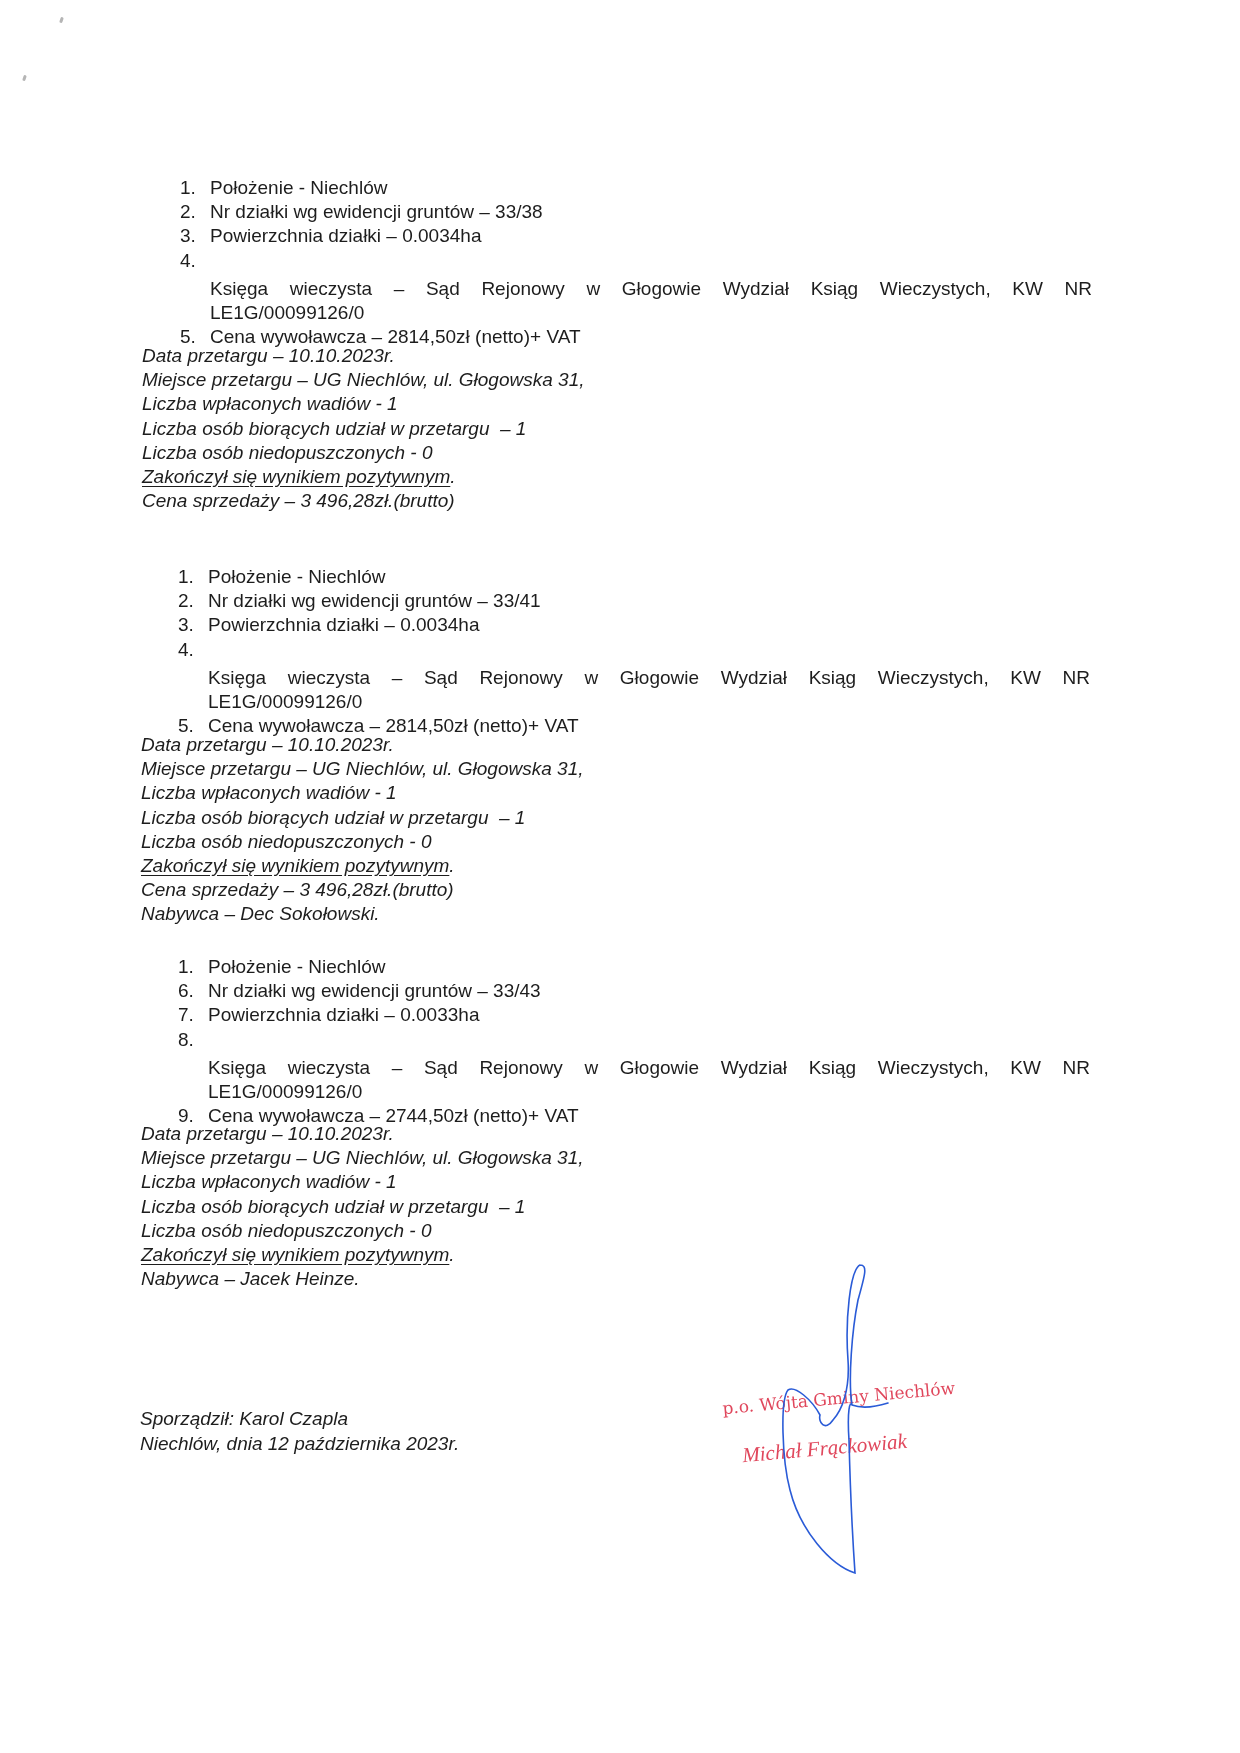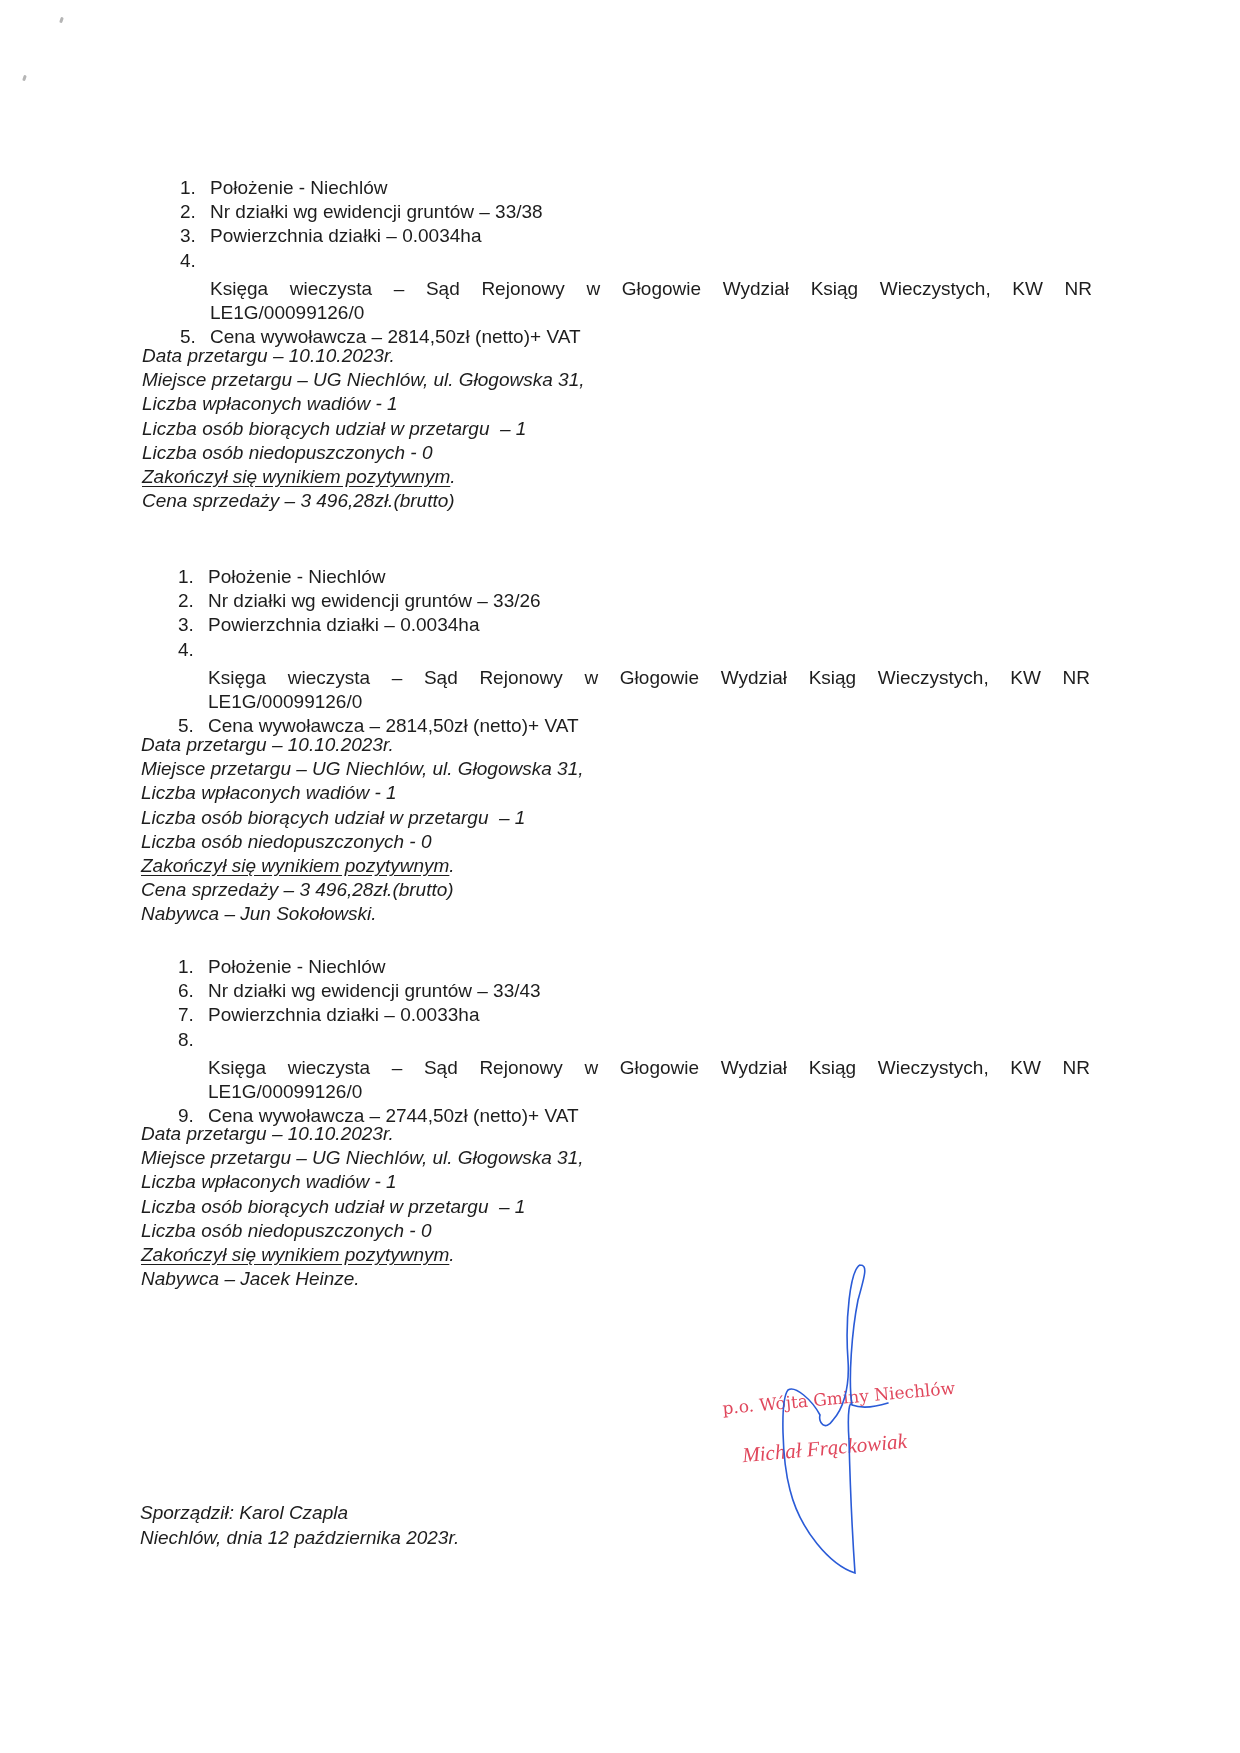--- a/index.html
+++ b/index.html
@@ -8,21 +8,21 @@
   .page { position: absolute; inset: 0; }
   .speck { position: absolute; width: 3px; height: 6px; background: #b5b5b5; border-radius: 2px; transform: rotate(20deg); }
   .block { position: absolute; font-size: 19px; line-height: 24.2px; }
   ol.items { list-style: none; margin: 0; padding: 0; }
   ol.items li { display: flex; }
   ol.items .num { width: 30px; flex: 0 0 30px; }
   ol.items .txt { flex: 1; text-align: justify; }
   ol.items .txt.just { text-align-last: justify; margin-top: 28px; }
   .result p { margin: 0; white-space: pre; font-style: italic; }
   .result .underline { text-decoration: underline; text-underline-offset: 3px; }
-  .footer { position: absolute; left: 140px; top: 1500px; font-size: 19px; line-height: 25px; font-style: italic; }
+  .footer { position: absolute; left: 140px; top: 1406px; font-size: 19px; line-height: 25px; font-style: italic; }
   .footer p { margin: 0; }
   .stamp { position: absolute; left: 700px; top: 1260px; width: 260px; height: 340px; }
   .stamp .line1 { position: absolute; left: 22px; top: 128px; font-family: "DejaVu Serif", serif; color: #e0475c; font-size: 17px; transform: rotate(-5deg); white-space: nowrap; }
   .stamp .line2 { position: absolute; left: 42px; top: 176px; font-family: "Liberation Serif", serif; font-style: italic; color: #e0475c; font-size: 21px; transform: rotate(-5deg); white-space: nowrap; }
   .stamp svg { position: absolute; left: 0; top: 0; }
 </style>
 </head>
 <body>
 
 <div class="page">
@@ -69,21 +69,21 @@
   </div>
 
   <div class="block" style="left:178px; top:565px; width:912px;">
     <ol class="items">
       <li>
           <span class="num">1.</span>
           <span class="txt">Położenie -  Niechlów</span>
         </li>
       <li>
           <span class="num">2.</span>
-          <span class="txt">Nr działki wg ewidencji gruntów – 33/26</span>
+          <span class="txt">Nr działki wg ewidencji gruntów – 33/41</span>
         </li>
       <li>
           <span class="num">3.</span>
           <span class="txt">Powierzchnia działki – 0.0034ha</span>
         </li>
       <li>
           <span class="num">4.</span>
           <span class="txt just">Księga wieczysta – Sąd Rejonowy w Głogowie Wydział Ksiąg Wieczystych, KW NR</span>
         </li>
       <li>
@@ -97,21 +97,21 @@
     </ol>
   </div>
   <div class="block result" style="left:141px; top:733px;">
     <p>Data przetargu – 10.10.2023r.</p>
     <p>Miejsce przetargu – UG Niechlów, ul. Głogowska 31,</p>
     <p>Liczba wpłaconych wadiów - 1</p>
     <p>Liczba osób biorących udział w przetargu  – 1</p>
     <p>Liczba osób niedopuszczonych - 0</p>
     <p><span class="underline">Zakończył się wynikiem pozytywnym</span><span>.</span></p>
     <p>Cena sprzedaży – 3 496,28zł.(brutto)</p>
-    <p>Nabywca – Jun Sokołowski.</p>
+    <p>Nabywca – Dec Sokołowski.</p>
   </div>
 
   <div class="block" style="left:178px; top:955px; width:912px;">
     <ol class="items">
       <li>
           <span class="num">1.</span>
           <span class="txt">Położenie -  Niechlów</span>
         </li>
       <li>
           <span class="num">6.</span>

